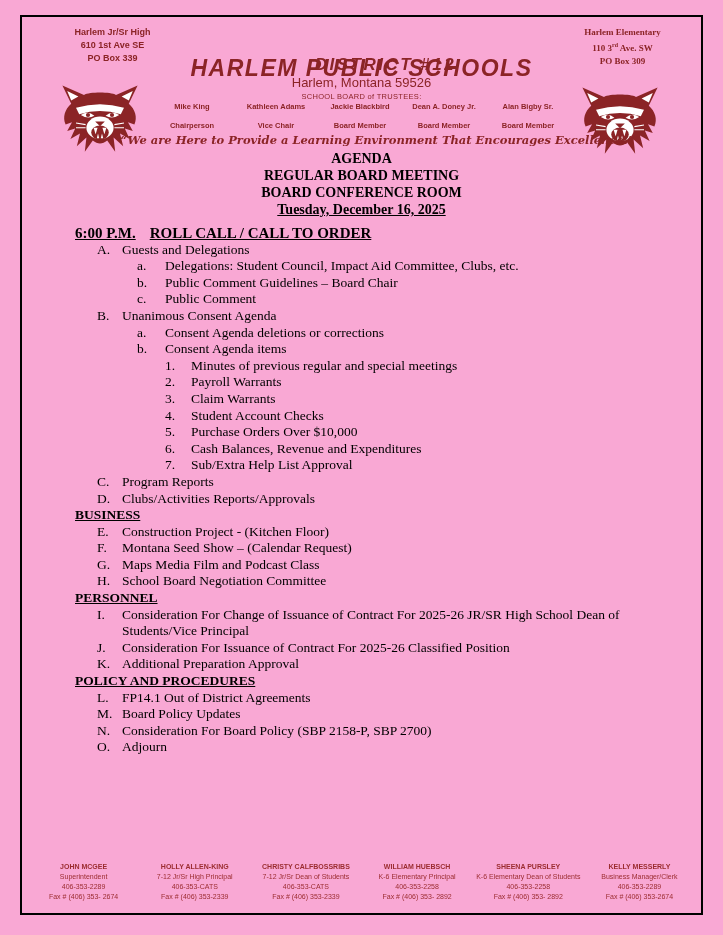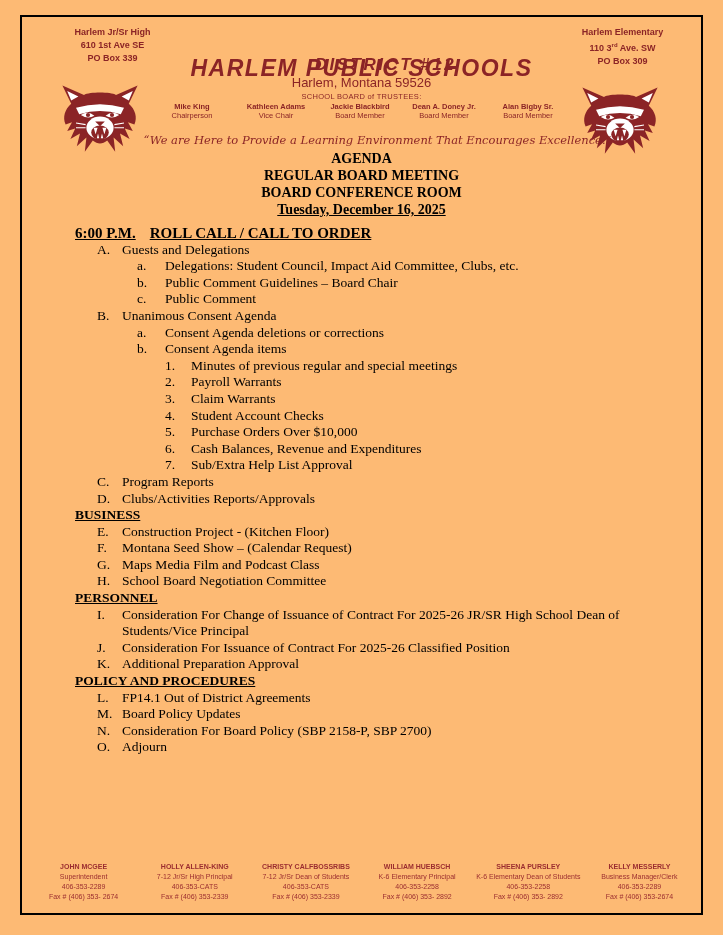--- a/index.html
+++ b/index.html
@@ -1,40 +1,40 @@
 <!DOCTYPE html>
 <html><head>
 <meta charset="utf-8">
 <style>
   html,body{margin:0;padding:0;background:#ffffff;}
-  .page{position:relative;width:723px;height:935px;background:#fdba74;overflow:hidden;
+  .page{position:relative;width:723px;height:935px;background:#f9a8d4;overflow:hidden;
         font-family:"Liberation Sans",sans-serif;}
   .border-frame{position:absolute;left:20px;top:15px;width:679px;height:896px;border:2px solid #000;}
 
   
   .school-block{position:absolute;top:26px;text-align:center;color:#8b2426;
                 font-size:9px;font-weight:bold;line-height:13px;}
   .school-block.left{left:45px;width:135px;}
-  .school-block.right{left:550px;width:145px;}
+  .school-block.right{left:550px;width:145px;font-family:Liberation Serif, serif;}
   .school-block sup{font-size:6px;}
 
   
   .hdr-title{position:absolute;left:0;right:0;top:26px;text-align:center;color:#8b2426;
              font-size:23px;font-weight:bold;font-style:italic;letter-spacing:1.5px;margin-top:29px;}
   .hdr-subtitle{position:absolute;left:0;right:0;top:55px;text-align:center;color:#8b2426;
              font-size:17px;font-weight:bold;font-style:italic;letter-spacing:2.5px;padding-left:48px;}
   .hdr-city{position:absolute;left:0;right:0;top:75px;text-align:center;color:#8b2426;font-size:13px;}
   .hdr-board-label{position:absolute;left:0;right:0;top:92px;text-align:center;color:#8b2426;
              font-size:7.5px;letter-spacing:.3px;}
   .trustees{position:absolute;left:150px;top:102px;width:420px;display:flex;}
   .trustee{flex:1;text-align:center;color:#8b2426;font-size:7.5px;line-height:9px;}
   .trustee .t-name{font-weight:bold;}
-  .trustee .t-title{margin-top:0;}
+  .trustee .t-title{margin-top:10px;font-weight:bold;}
   .motto{position:absolute;left:0;right:0;top:133px;text-align:center;color:#8b2426;
-         font-family:"DejaVu Serif",serif;font-style:italic;font-weight:normal;font-size:11.5px;padding-left:32px;}
+         font-family:"DejaVu Serif",serif;font-style:italic;font-weight:bold;font-size:11.5px;padding-left:32px;}
 
   
   .wildcat{position:absolute;width:104px;height:72px;}
   .wildcat.left{left:48px;top:83px;}
   .wildcat.right{left:568px;top:85px;}
 
   
   .meeting{position:absolute;left:0;right:0;top:150px;text-align:center;color:#000;
            font-family:"Liberation Serif",serif;font-size:14px;font-weight:bold;line-height:17px;}
   .meeting .m-date{text-decoration:underline;}

